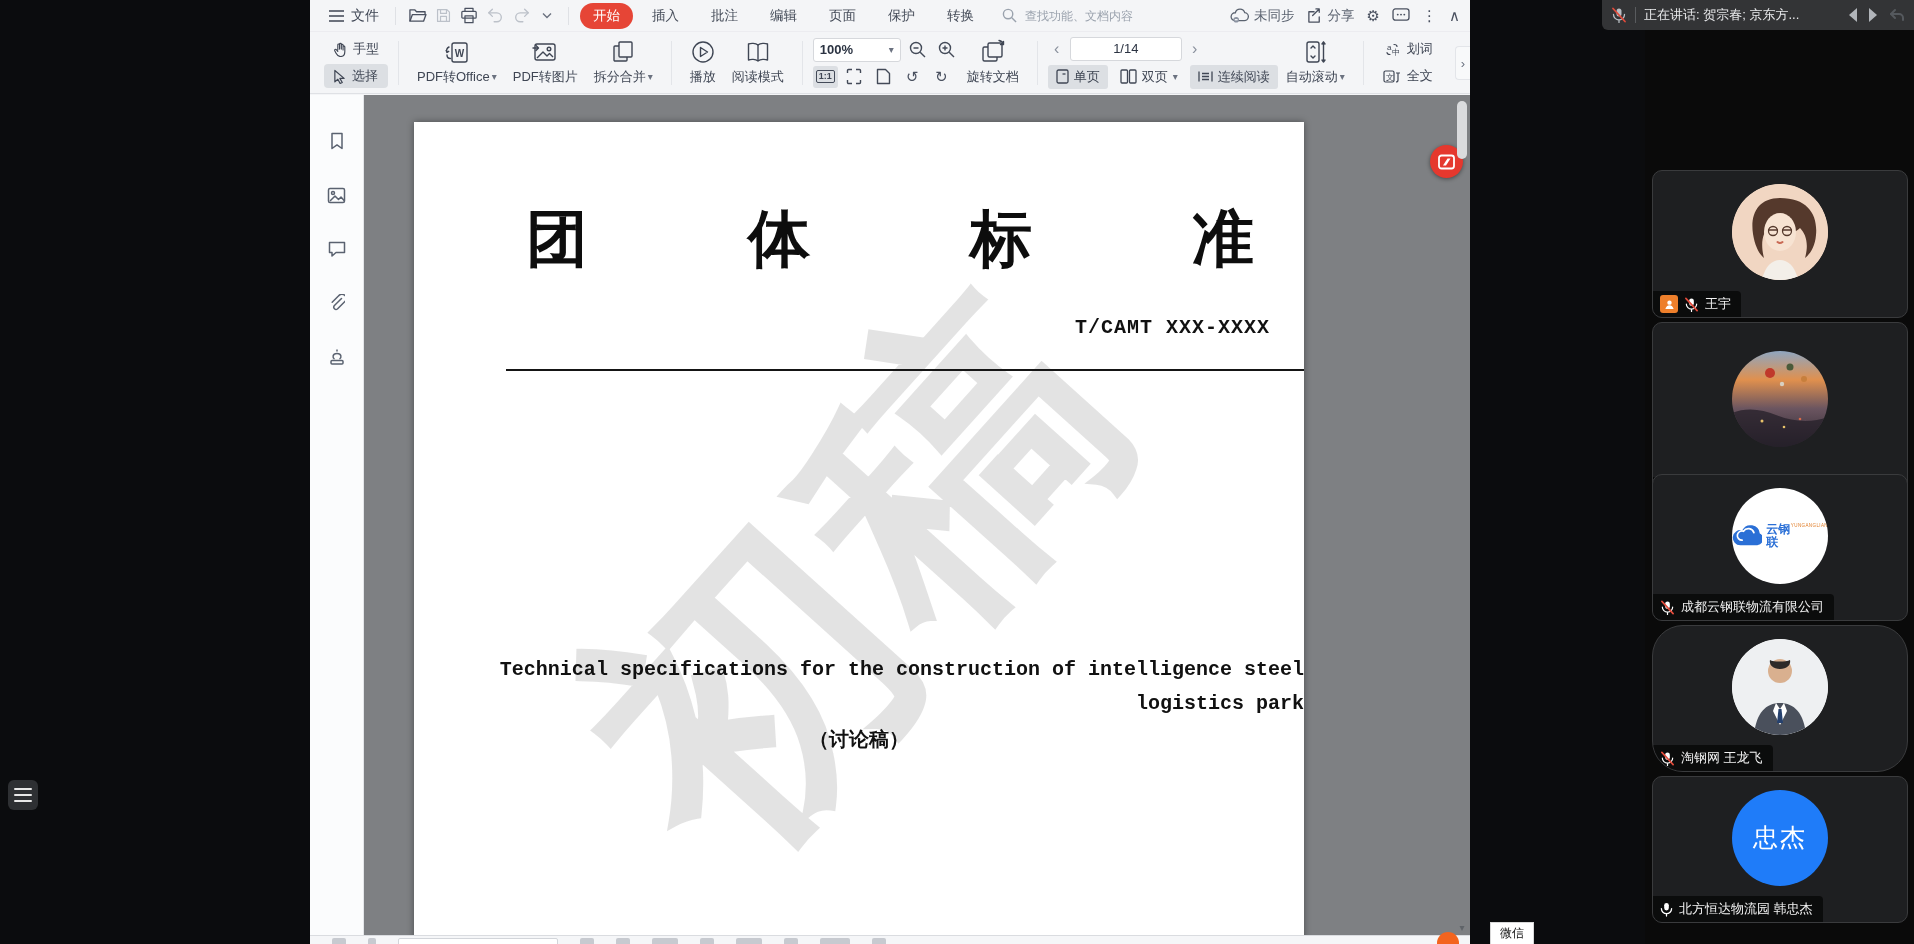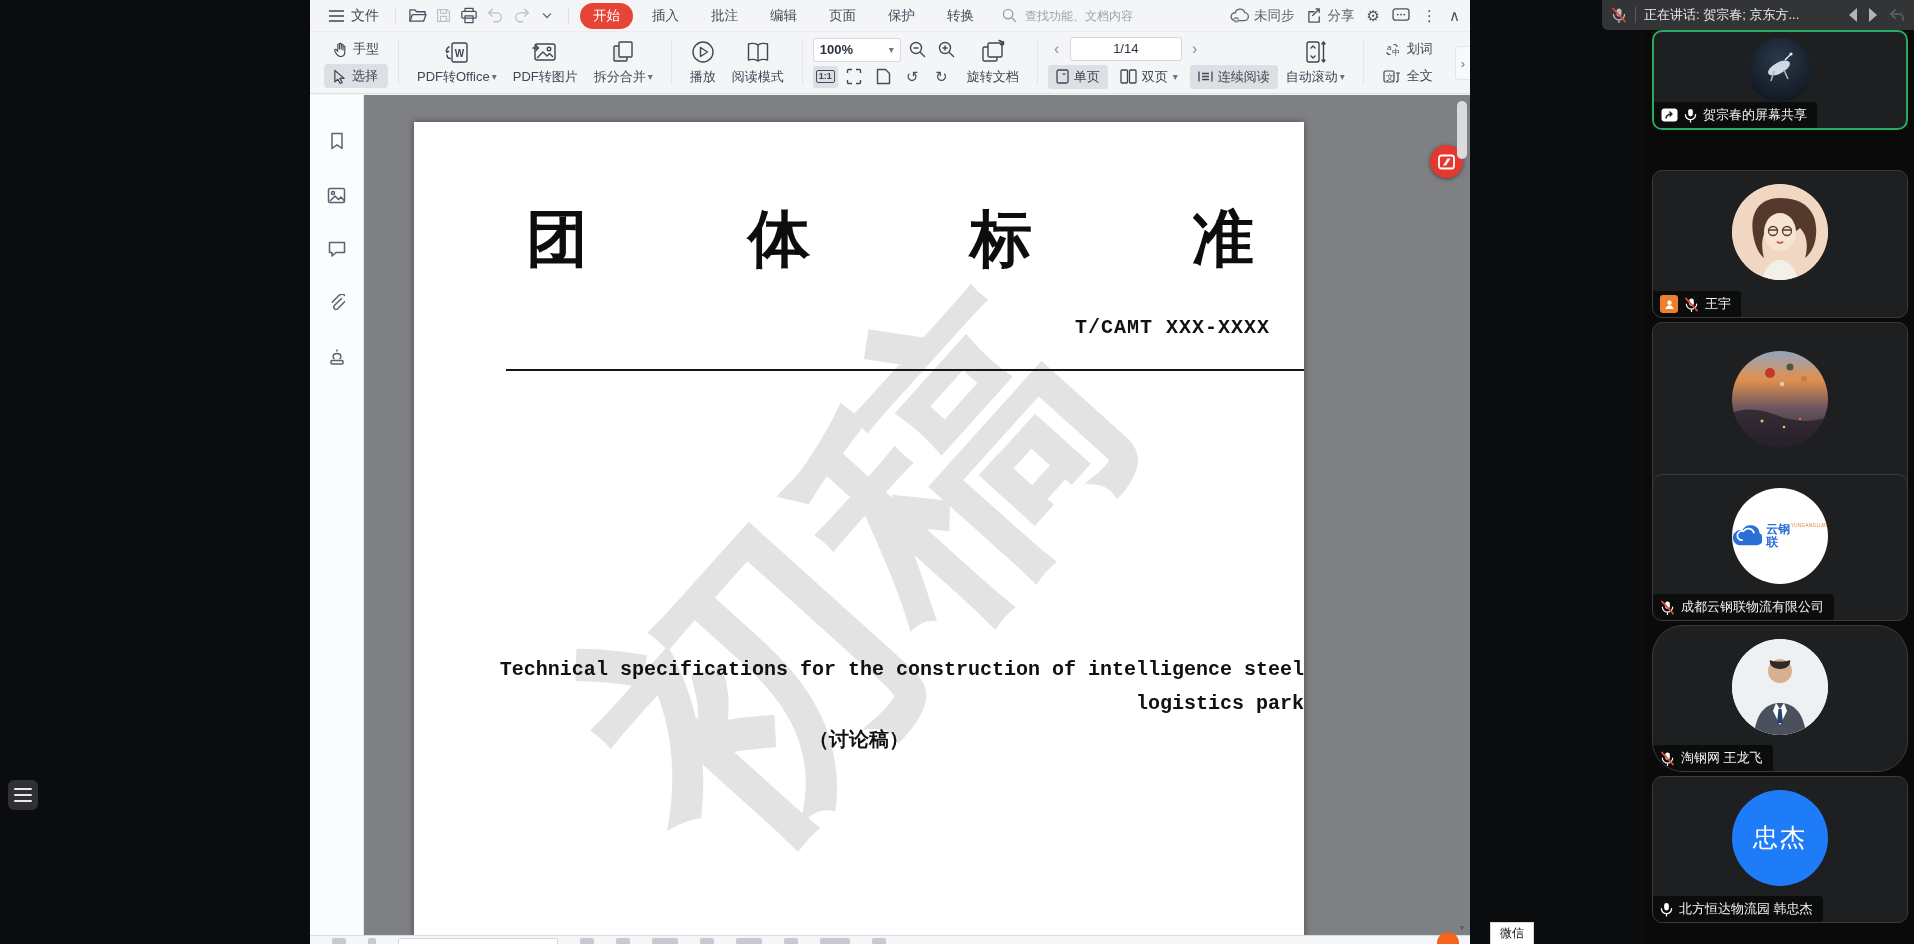--- a/index.html
+++ b/index.html
@@ -491,45 +491,20 @@
   <div class="widget-list">
       <i></i>
       <i></i>
       <i></i>
     </div>
   <div class="wechat-tip">微信</div>
   <div class="orange-blob"></div>
 
   <div class="meet">
 
-    <div class="tile active" style="top:30px;height:100px;">
-      <div class="av" style="width:64px;height:64px;top:40%;background:radial-gradient(circle at 50% 35%,#2c3a4d,#121a24 75%);">
-        <svg width="40" height="40" viewBox="0 0 40 40" fill="none">
-            <ellipse cx="19" cy="18" rx="12" ry="5.5" transform="rotate(-28 19 18)" fill="#cfd8e3"></ellipse>
-            <path d="M14 21l-3 10M24 20l4 9" stroke="#aab6c4" stroke-width="1.6"></path>
-            <path d="M25 10l5-5" stroke="#e8eef5" stroke-width="1.4"></path>
-            <circle cx="31" cy="4" r="1.6" fill="#e8eef5"></circle>
-          </svg>
-      </div>
-      <div class="nl">
-        <span>
-            <svg width="17" height="14" viewBox="0 0 17 14" fill="none">
-              <rect x="0.5" y="0.5" width="16" height="13" rx="3" fill="#fff"></rect>
-              <path d="M5 10c.5-2.5 2.5-4 6-4M11 6 8.8 4M11 6 9 8" stroke="#1b1b1b" stroke-width="1.4" stroke-linecap="round" stroke-linejoin="round"></path>
-            </svg>
-          </span>
-        <span>
-            <svg width="13" height="15" viewBox="0 0 14 16" fill="none" stroke="#fff" stroke-width="1.4" stroke-linecap="round">
-              <rect x="4.5" y="1" width="5" height="8" rx="2.5" fill="#fff" stroke="none"></rect>
-              <path d="M1.5 7a5.5 5.5 0 0 0 11 0M7 12.5V15"></path>
-            </svg>
-          </span>
-        <span>贺宗春的屏幕共享</span>
-      </div>
-    </div>
 
     <div class="tile" style="top:170px;height:148px;">
       <div class="av" style="background:#f1d6c2;">
         <svg width="96" height="96" viewBox="0 0 96 96">
             <circle cx="48" cy="48" r="48" fill="#f1d6c2"></circle>
             <path d="M48 14c-22 0-30 16-27 36 2 13 7 21 11 24-4-15-1-26 5-31 11 9 26 7 31 1 6 6 9 16 5 30 5-4 10-11 11-23 2-20-8-37-36-37z" fill="#55392c"></path>
             <ellipse cx="48" cy="48" rx="16" ry="19" fill="#f7e3d2"></ellipse>
             <path d="M36 46h10M50 46h10" stroke="#55392c" stroke-width="1.6"></path>
             <circle cx="41" cy="47" r="4.5" fill="none" stroke="#55392c" stroke-width="1.3"></circle>
             <circle cx="55" cy="47" r="4.5" fill="none" stroke="#55392c" stroke-width="1.3"></circle>

